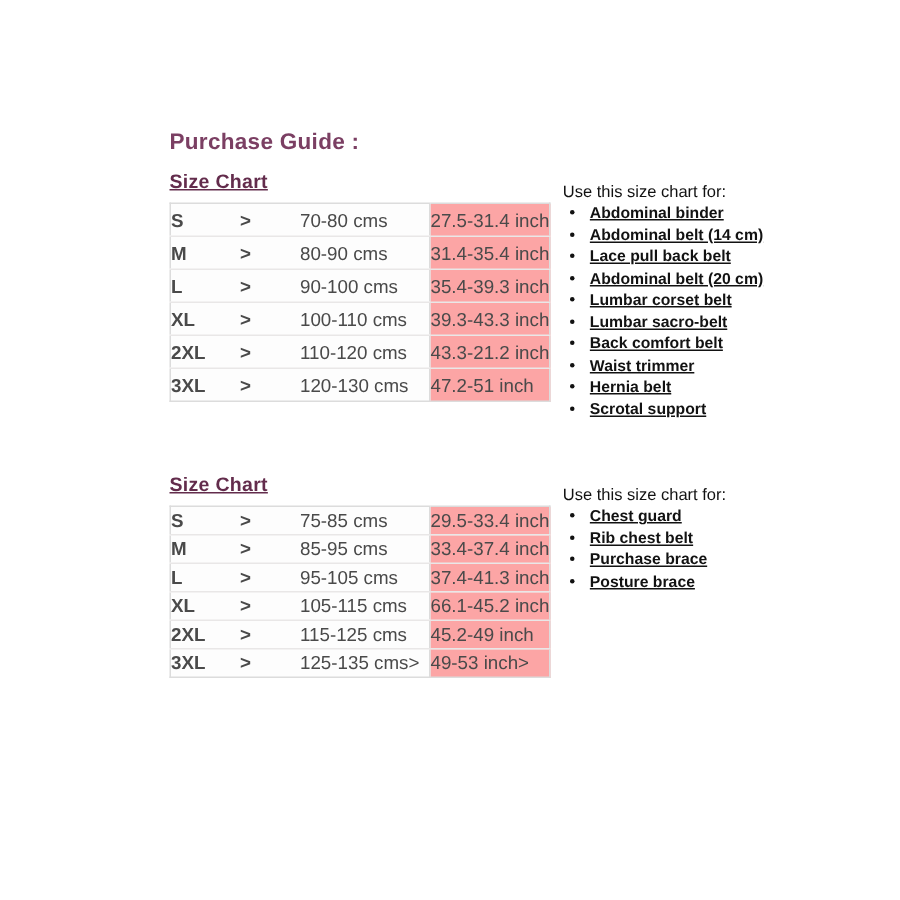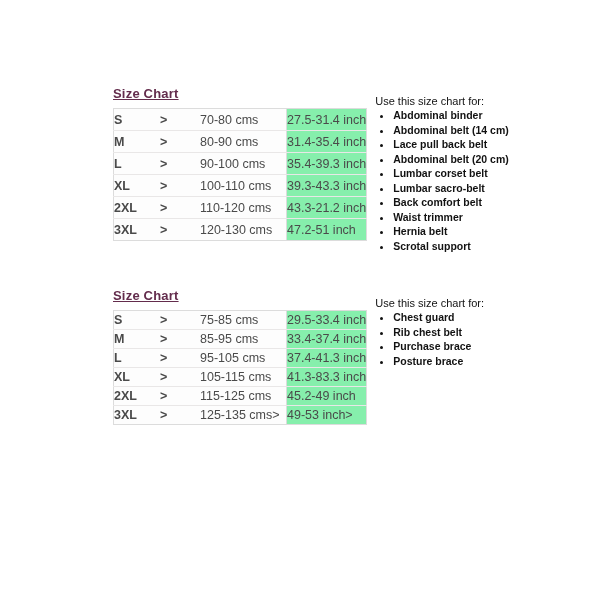--- a/index.html
+++ b/index.html
@@ -81,21 +81,21 @@
   }
   td.cms {
     width: 86px;
     text-align: left;
     padding-right: 6px;
   }
   td.inch {
     width: 77px;
     border-left: 1px solid var(--border-color, #dcdcdc);
     padding-left: 5px;
-    background: #86efac;
+    background: #fca5a5;
   }
   .usage {
     margin-left: 8px;
     margin-top: -13px;
     width: 135px;
   }
   .usage-title {
     font-size: 11px;
     font-weight: 400;
     color: var(--usage-color, #121212);
@@ -107,28 +107,30 @@
     padding: 0 0 0 18px;
     list-style: disc;
   }
   ul.usage-list li {
     font-size: 10.5px;
     font-weight: 700;
     color: var(--usage-color, #121212);
     margin: 0 0 3.5px 0;
     line-height: 1.05;
     white-space: nowrap;
+    text-decoration: underline;
   }
 </style>
 </head>
 <body>
 
 <div class="canvas">
   <div class="content">
 
+    <h1 class="page-title">Purchase Guide :</h1>
 
     <section class="chart-block">
       <h2 class="chart-heading">Size Chart</h2>
       <div class="chart-row">
         <table class="size-table">
           <tbody>
               <tr>
                 <td class="size">S</td>
                 <td class="arrow">&gt;</td>
                 <td class="cms">70-80 cms</td>
@@ -204,21 +206,21 @@
               <tr>
                 <td class="size">L</td>
                 <td class="arrow">&gt;</td>
                 <td class="cms">95-105 cms</td>
                 <td class="inch">37.4-41.3 inch</td>
               </tr>
               <tr>
                 <td class="size">XL</td>
                 <td class="arrow">&gt;</td>
                 <td class="cms">105-115 cms</td>
-                <td class="inch">41.3-83.3 inch</td>
+                <td class="inch">66.1-45.2 inch</td>
               </tr>
               <tr>
                 <td class="size">2XL</td>
                 <td class="arrow">&gt;</td>
                 <td class="cms">115-125 cms</td>
                 <td class="inch">45.2-49 inch</td>
               </tr>
               <tr>
                 <td class="size">3XL</td>
                 <td class="arrow">&gt;</td>

